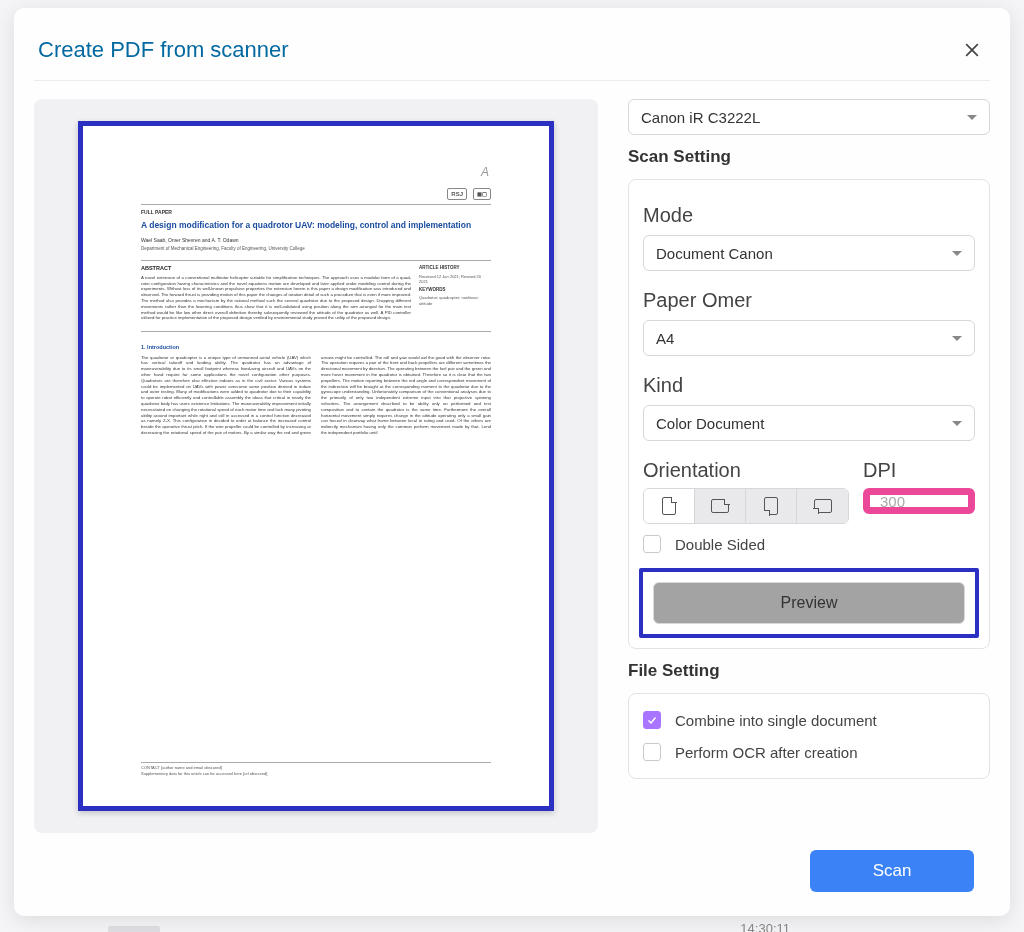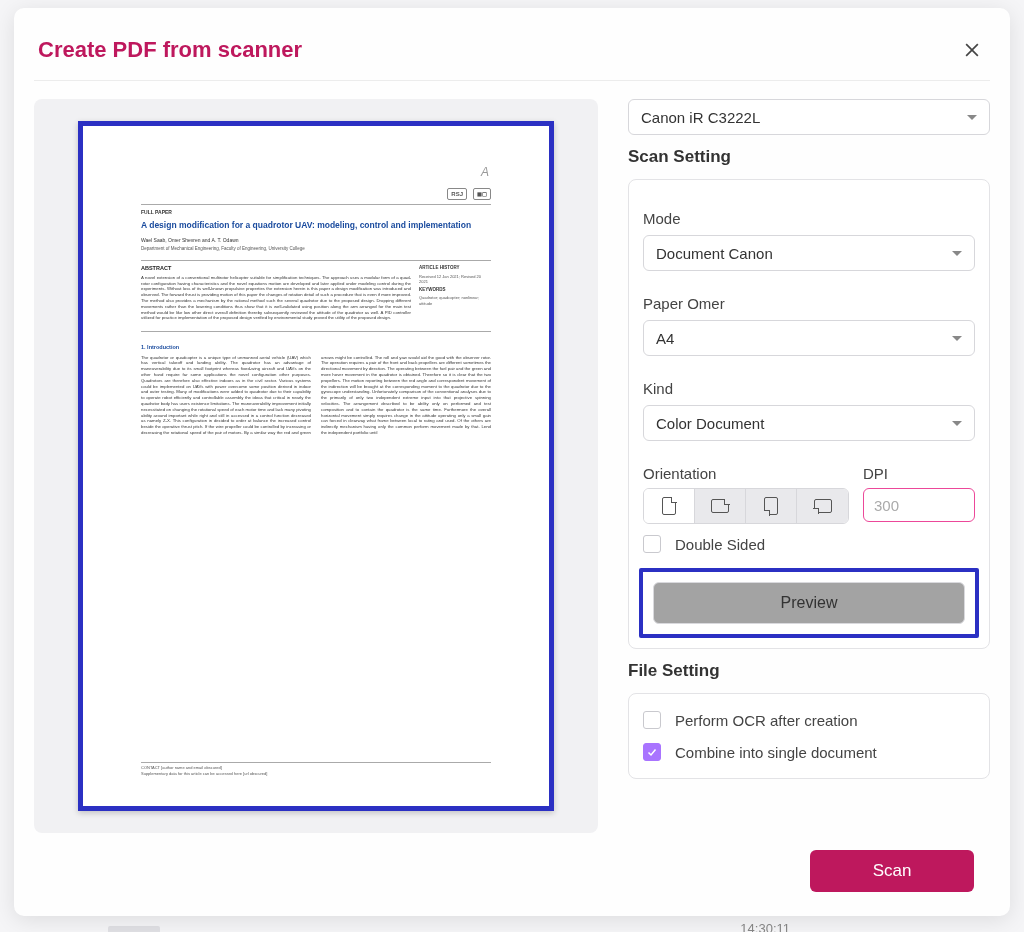--- a/index.html
+++ b/index.html
@@ -26,22 +26,22 @@
     }
     .dialog-header {
       display: flex;
       justify-content: space-between;
       align-items: center;
       padding: 8px 4px 16px 4px;
       border-bottom: 1px solid #ececec;
     }
     .dialog-title {
       font-size: 22px;
-      font-weight: 700;
-      color: #be185d;
+      font-weight: 400;
+      color: #0369a1;
     }
     .close-btn {
       width: 28px;
       height: 28px;
       display: flex;
       align-items: center;
       justify-content: center;
       cursor: pointer;
       color: #444;
     }
@@ -201,23 +201,23 @@
     .settings-box {
       border: 1px solid #e3e3e6;
       border-radius: 8px;
       padding: 14px 14px 14px 14px;
       display: flex;
       flex-direction: column;
       gap: 8px;
       background: #fff;
     }
     .field-label {
-      font-size: 15px;
+      font-size: 20px;
       color: #444;
-      margin-top: 16px;
+      margin-top: 10px;
     }
     .orient-dpi-row {
       display: flex;
       gap: 14px;
       align-items: flex-start;
     }
     .orient-col { flex: 0 0 auto; }
     .dpi-col { flex: 1; }
     .orient-row {
       display: flex;
@@ -250,23 +250,23 @@
       position: absolute;
       width: 5px; height: 5px;
       right: -1.5px; top: -1.5px;
       background: #e9e9ec;
       border-left: 1.5px solid #555;
       border-bottom: 1.5px solid #555;
     }
     .selected .orient-icon::after { background: #fff; }
     .orient-icon.flip::after { right: auto; left: -1.5px; top: auto; bottom: -1.5px; border: none; border-top:1.5px solid #555; border-right:1.5px solid #555; }
     .dpi-input {
-      height: 34px;
+      height: 26px;
       width: 100%;
-      border: 1px solid #ec4899;
+      border: 7px solid #ec4899;
       border-radius: 6px;
       padding: 0 10px;
       font-size: 15px;
       color: #4c1d95;
     }
     .dpi-input::placeholder { color: #aaa; }
     .checkbox-row {
       display: flex;
       align-items: center;
       gap: 14px;
@@ -307,21 +307,21 @@
       cursor: pointer;
       font-size: 16px;
       color: #333;
     }
     .scan-btn {
       position: absolute;
       right: 36px;
       bottom: 24px;
       width: 164px;
       height: 42px;
-      background: #be185d;
+      background: #3b82f6;
       border-radius: 6px;
       display: flex;
       align-items: center;
       justify-content: center;
       color: #fff;
       font-size: 17px;
       cursor: pointer;
     }
     .bg-fragment {
       position: absolute;
@@ -460,31 +460,31 @@
           <div class="preview-btn">
             <span>Preview</span>
           </div>
         </div>
       </div>
 
       <div class="section-title">File Setting</div>
 
       <div class="settings-box">
         <div class="checkbox-row">
-          <div class="chk"></div>
-          <span>Perform OCR after creation</span>
-        </div>
-        <div class="checkbox-row">
           <div class="chk checked">
             <svg viewBox="0 0 24 24">
                 <polyline points="5 13 10 18 19 7"></polyline>
               </svg>
           </div>
           <span>Combine into single document</span>
         </div>
+        <div class="checkbox-row">
+          <div class="chk"></div>
+          <span>Perform OCR after creation</span>
+        </div>
       </div>
 
     </div>
   </div>
 
   <div class="scan-btn">
     <span>Scan</span>
   </div>
 </div>
 

